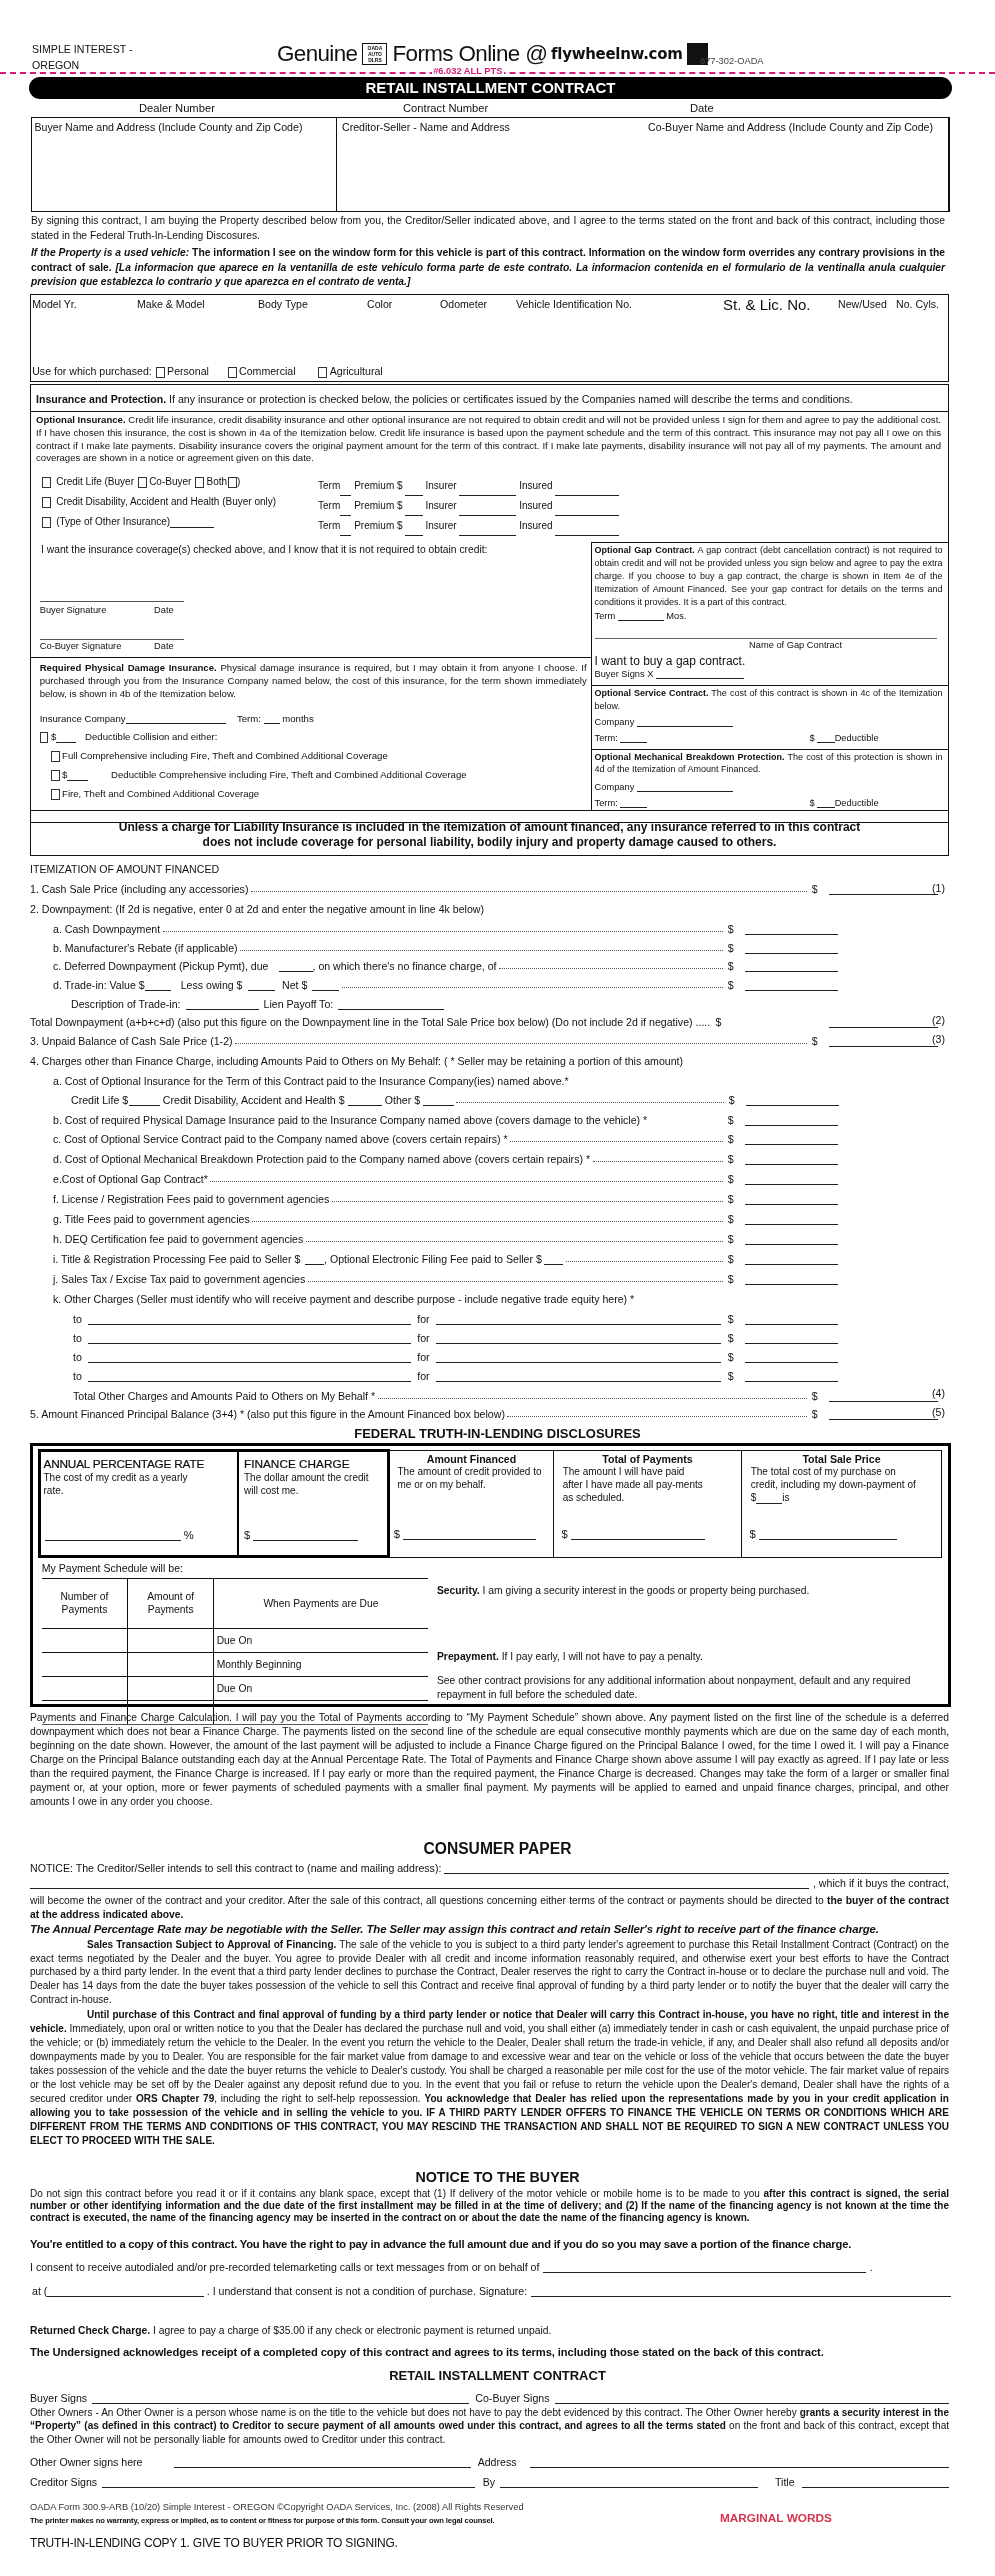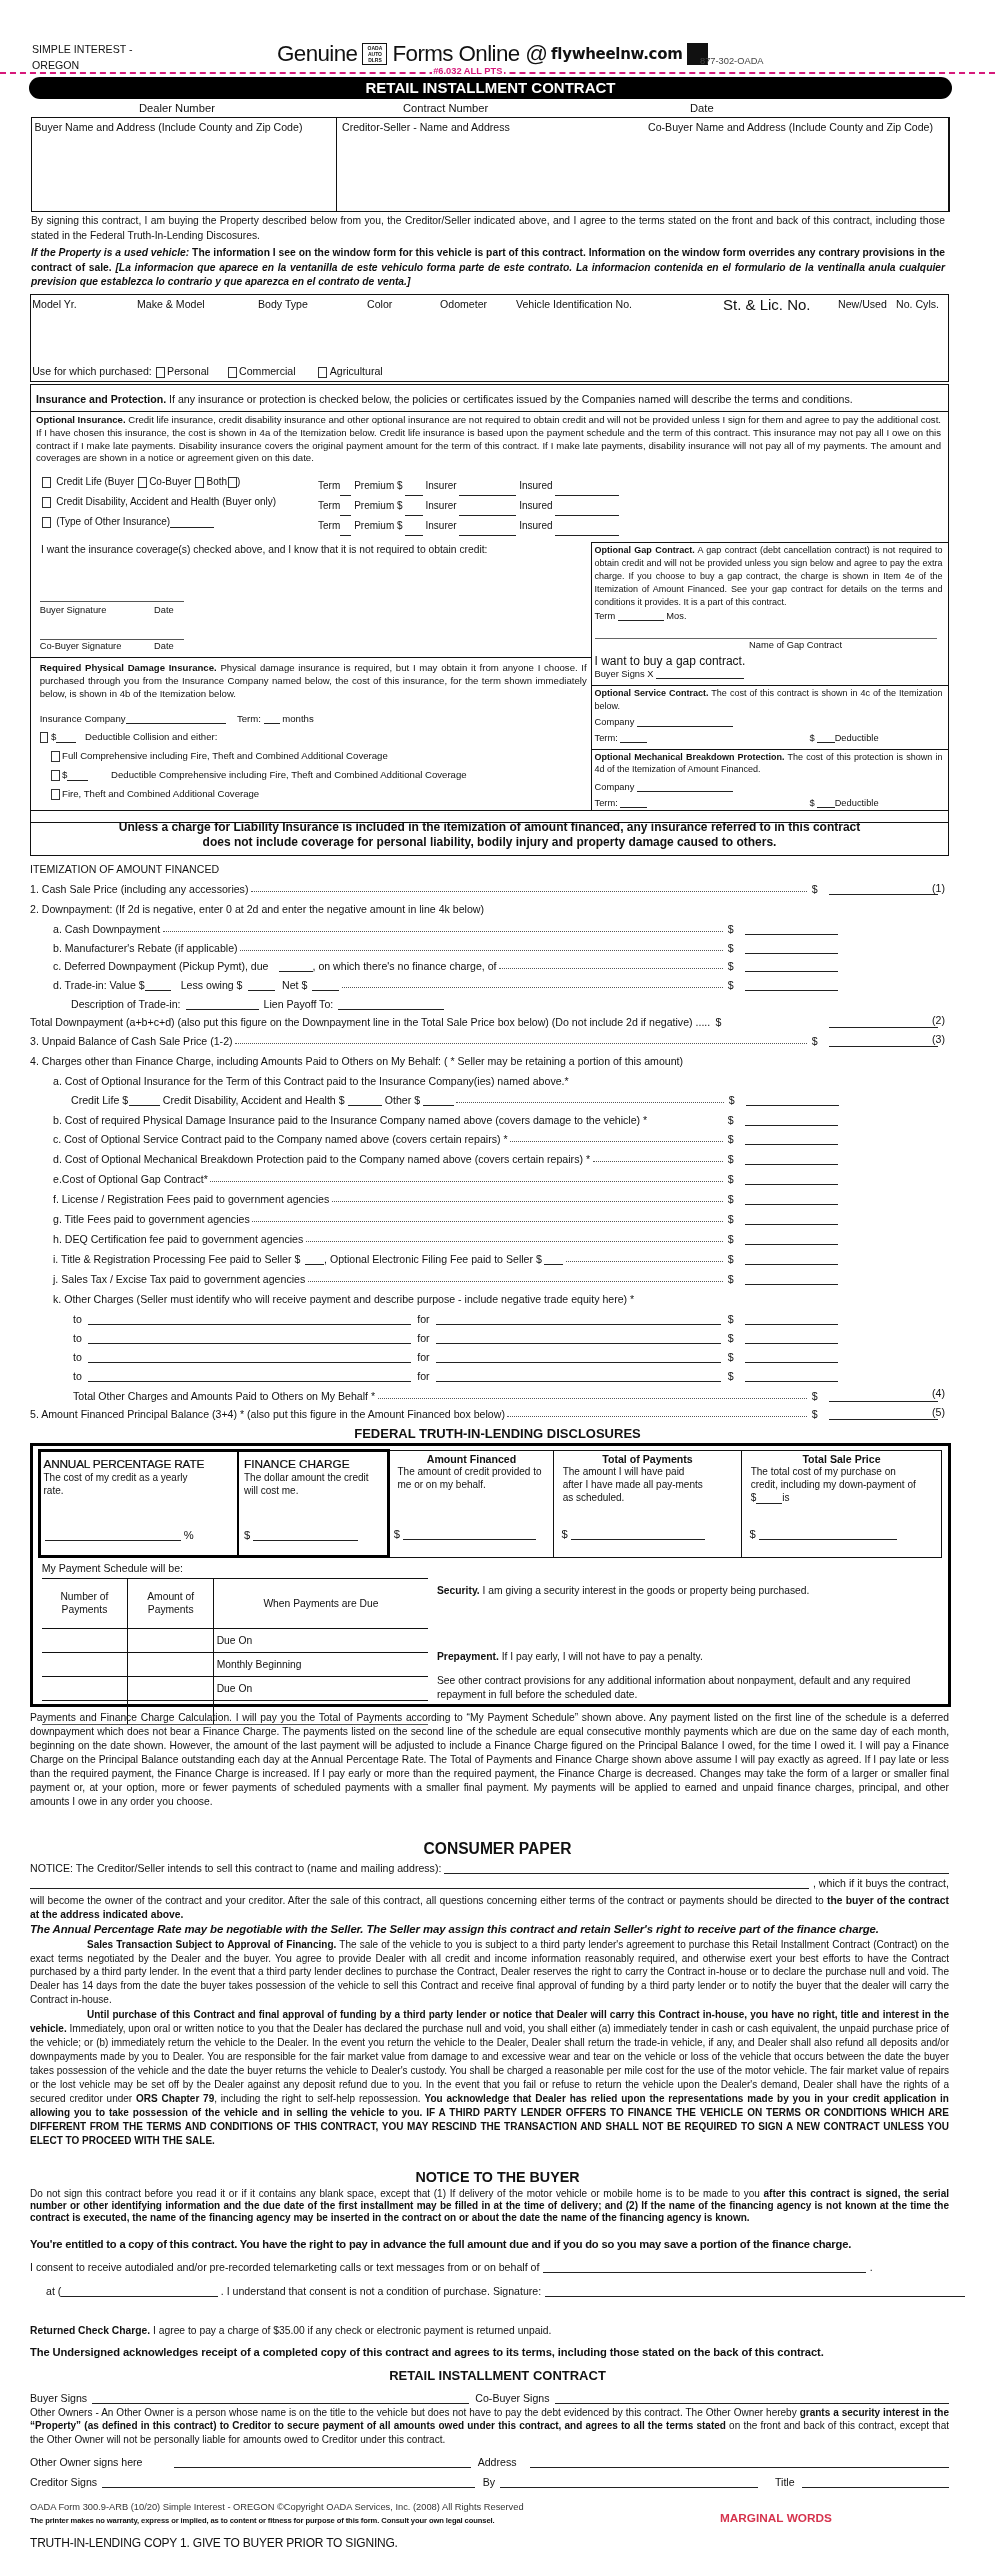--- a/index.html
+++ b/index.html
@@ -460,21 +460,21 @@
 <div class="hdr" style="top:2169px;font-size:14.3px">NOTICE TO THE BUYER</div>
 <div class="para" style="left:30px;top:2188px;width:919px;font-size:10px;line-height:12px">
   <span>Do not sign this contract before you read it or if it contains any blank space, except that (1) If delivery of the motor vehicle or mobile home is to be made to you </span><span class="b">after this contract is signed, the serial number or other identifying information and the due date of the first installment may be filled in at the time of delivery; and (2) If the name of the financing agency is not known at the time the contract is executed, the name of the financing agency may be inserted in the contract on or about the date the name of the financing agency is known.</span>
 </div>
 <div class="abs b" style="left:30px;top:2238px;font-size:11.2px;white-space:nowrap;letter-spacing:-0.2px">You're entitled to a copy of this contract. You have the right to pay in advance the full amount due and if you do so you may save a portion of the finance charge.</div>
 <div class="row" style="left:30px;top:2261px;width:919px">
   <span>I consent to receive autodialed and/or pre-recorded telemarketing calls or text messages from or on behalf of</span>
     <span class="line" style="width:323px;margin-left:3.7px;height:11.2px"></span>
     <span style="margin-left:3.7px">.</span>
 </div>
-<div class="row" style="left:46px;top:2285px;width:919px">
+<div class="row" style="left:32px;top:2285px;width:919px">
   <span>at (</span>
     <span class="line" style="width:157px;height:11.2px;position:relative"></span>
   <span style="margin-left:2.5px">. I understand that consent is not a condition of purchase.  Signature:</span>
     <span class="line" style="flex:1;margin-left:3.7px;height:11.2px"></span>
 </div>
 <div class="abs" style="left:30px;top:2325px;font-size:10.3px">
   <span class="b">Returned Check Charge.</span><span> I agree to pay a charge of $35.00 if any check or electronic payment is returned unpaid.</span>
 </div>
 <div class="abs b" style="left:30px;top:2346px;font-size:11.2px;white-space:nowrap;letter-spacing:-0.1px">The Undersigned acknowledges receipt of a completed copy of this contract and agrees to its terms, including those stated on the back of this contract.</div>
 

